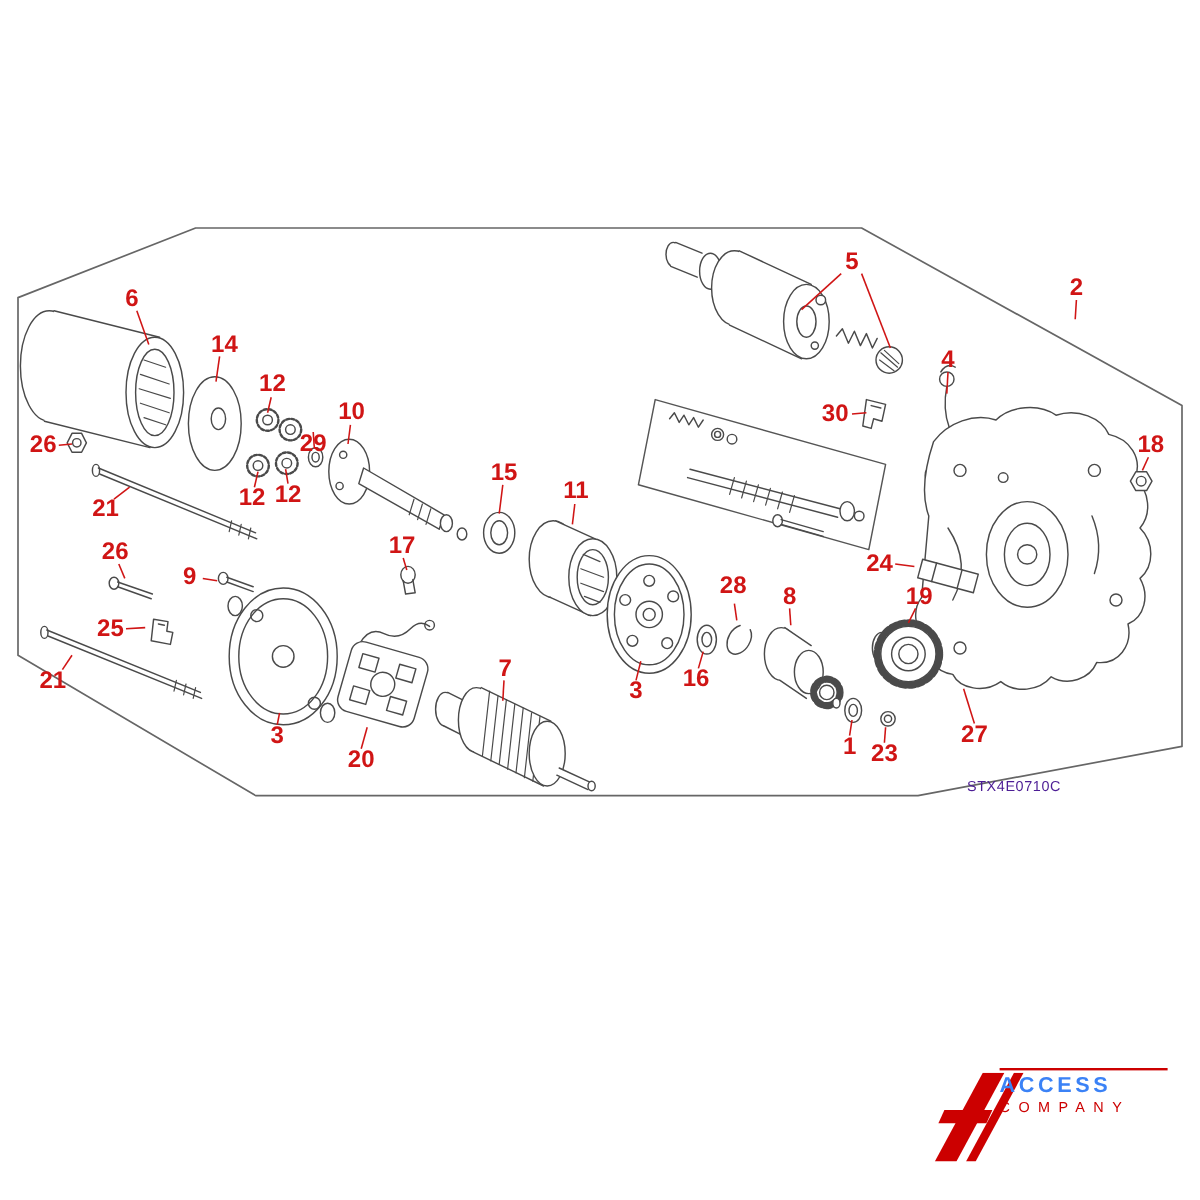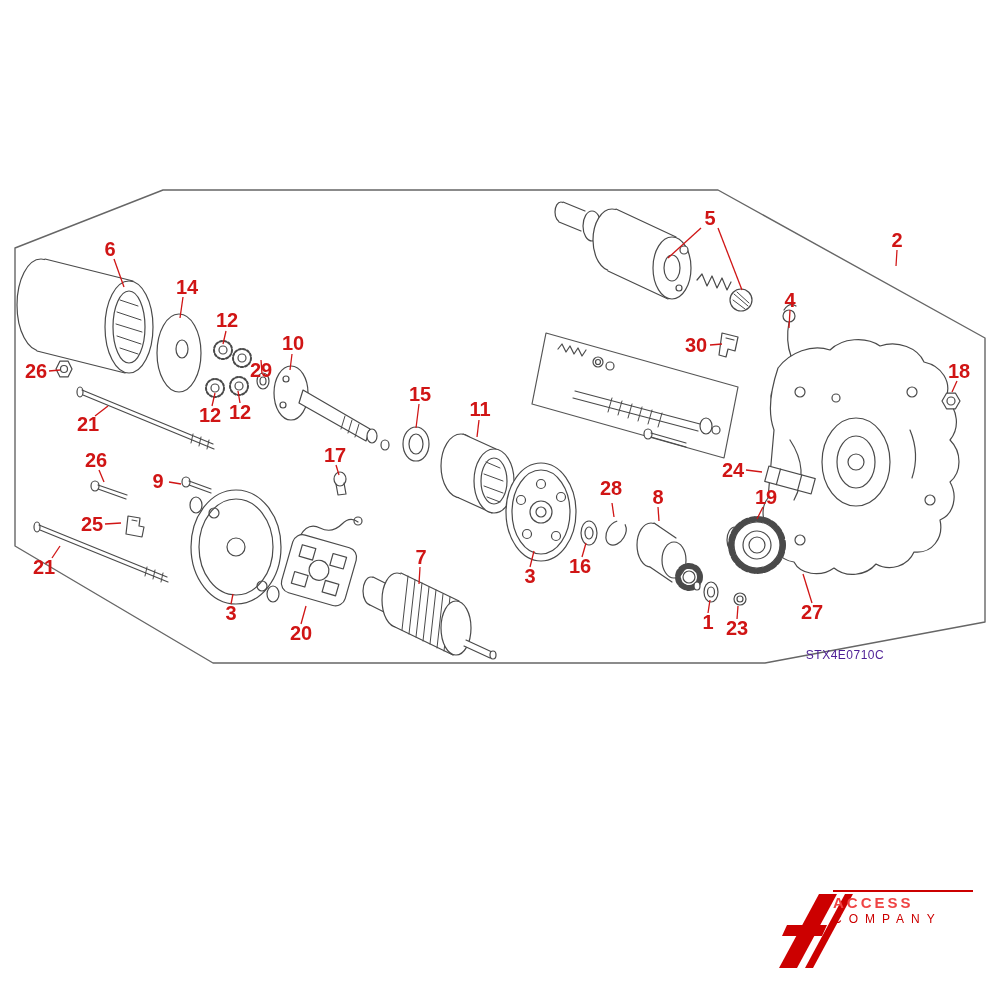--- a/index.html
+++ b/index.html
@@ -26,21 +26,21 @@
     position:absolute;transform:translate(-50%,-50%);
     font-weight:bold;font-size:20px;line-height:1;color:var(--label-red);
     font-family:"Liberation Sans",sans-serif;white-space:nowrap;}
   .diagram-code{
     position:absolute;left:845px;top:655px;transform:translate(-50%,-50%);
     font-size:12px;color:#4c1d95;letter-spacing:0.5px;}
   .logo{position:absolute;left:775px;top:890px;width:210px;height:80px;}
   .logo-slash{position:absolute;left:0;top:4px;}
   .logo-text{position:absolute;left:58px;top:0;width:152px;text-align:left;}
   .logo-topline{height:2px;background:var(--logo-red);width:140px;margin-bottom:2px;}
-  .logo-access{color:#ef4444;font-weight:bold;font-size:15px;letter-spacing:3px;}
+  .logo-access{color:#3b82f6;font-weight:bold;font-size:18px;letter-spacing:3px;}
   .logo-honda{color:var(--logo-red);font-weight:bold;font-size:29px;letter-spacing:2px;line-height:1.05;}
   .logo-company{color:var(--logo-red);font-size:12px;letter-spacing:7px;margin-top:1px;}
 </style>
 </head>
 <body>
 
 <div class="stage">
 
   <svg class="art" width="1000" height="1000" viewBox="0 0 1000 1000">
 

